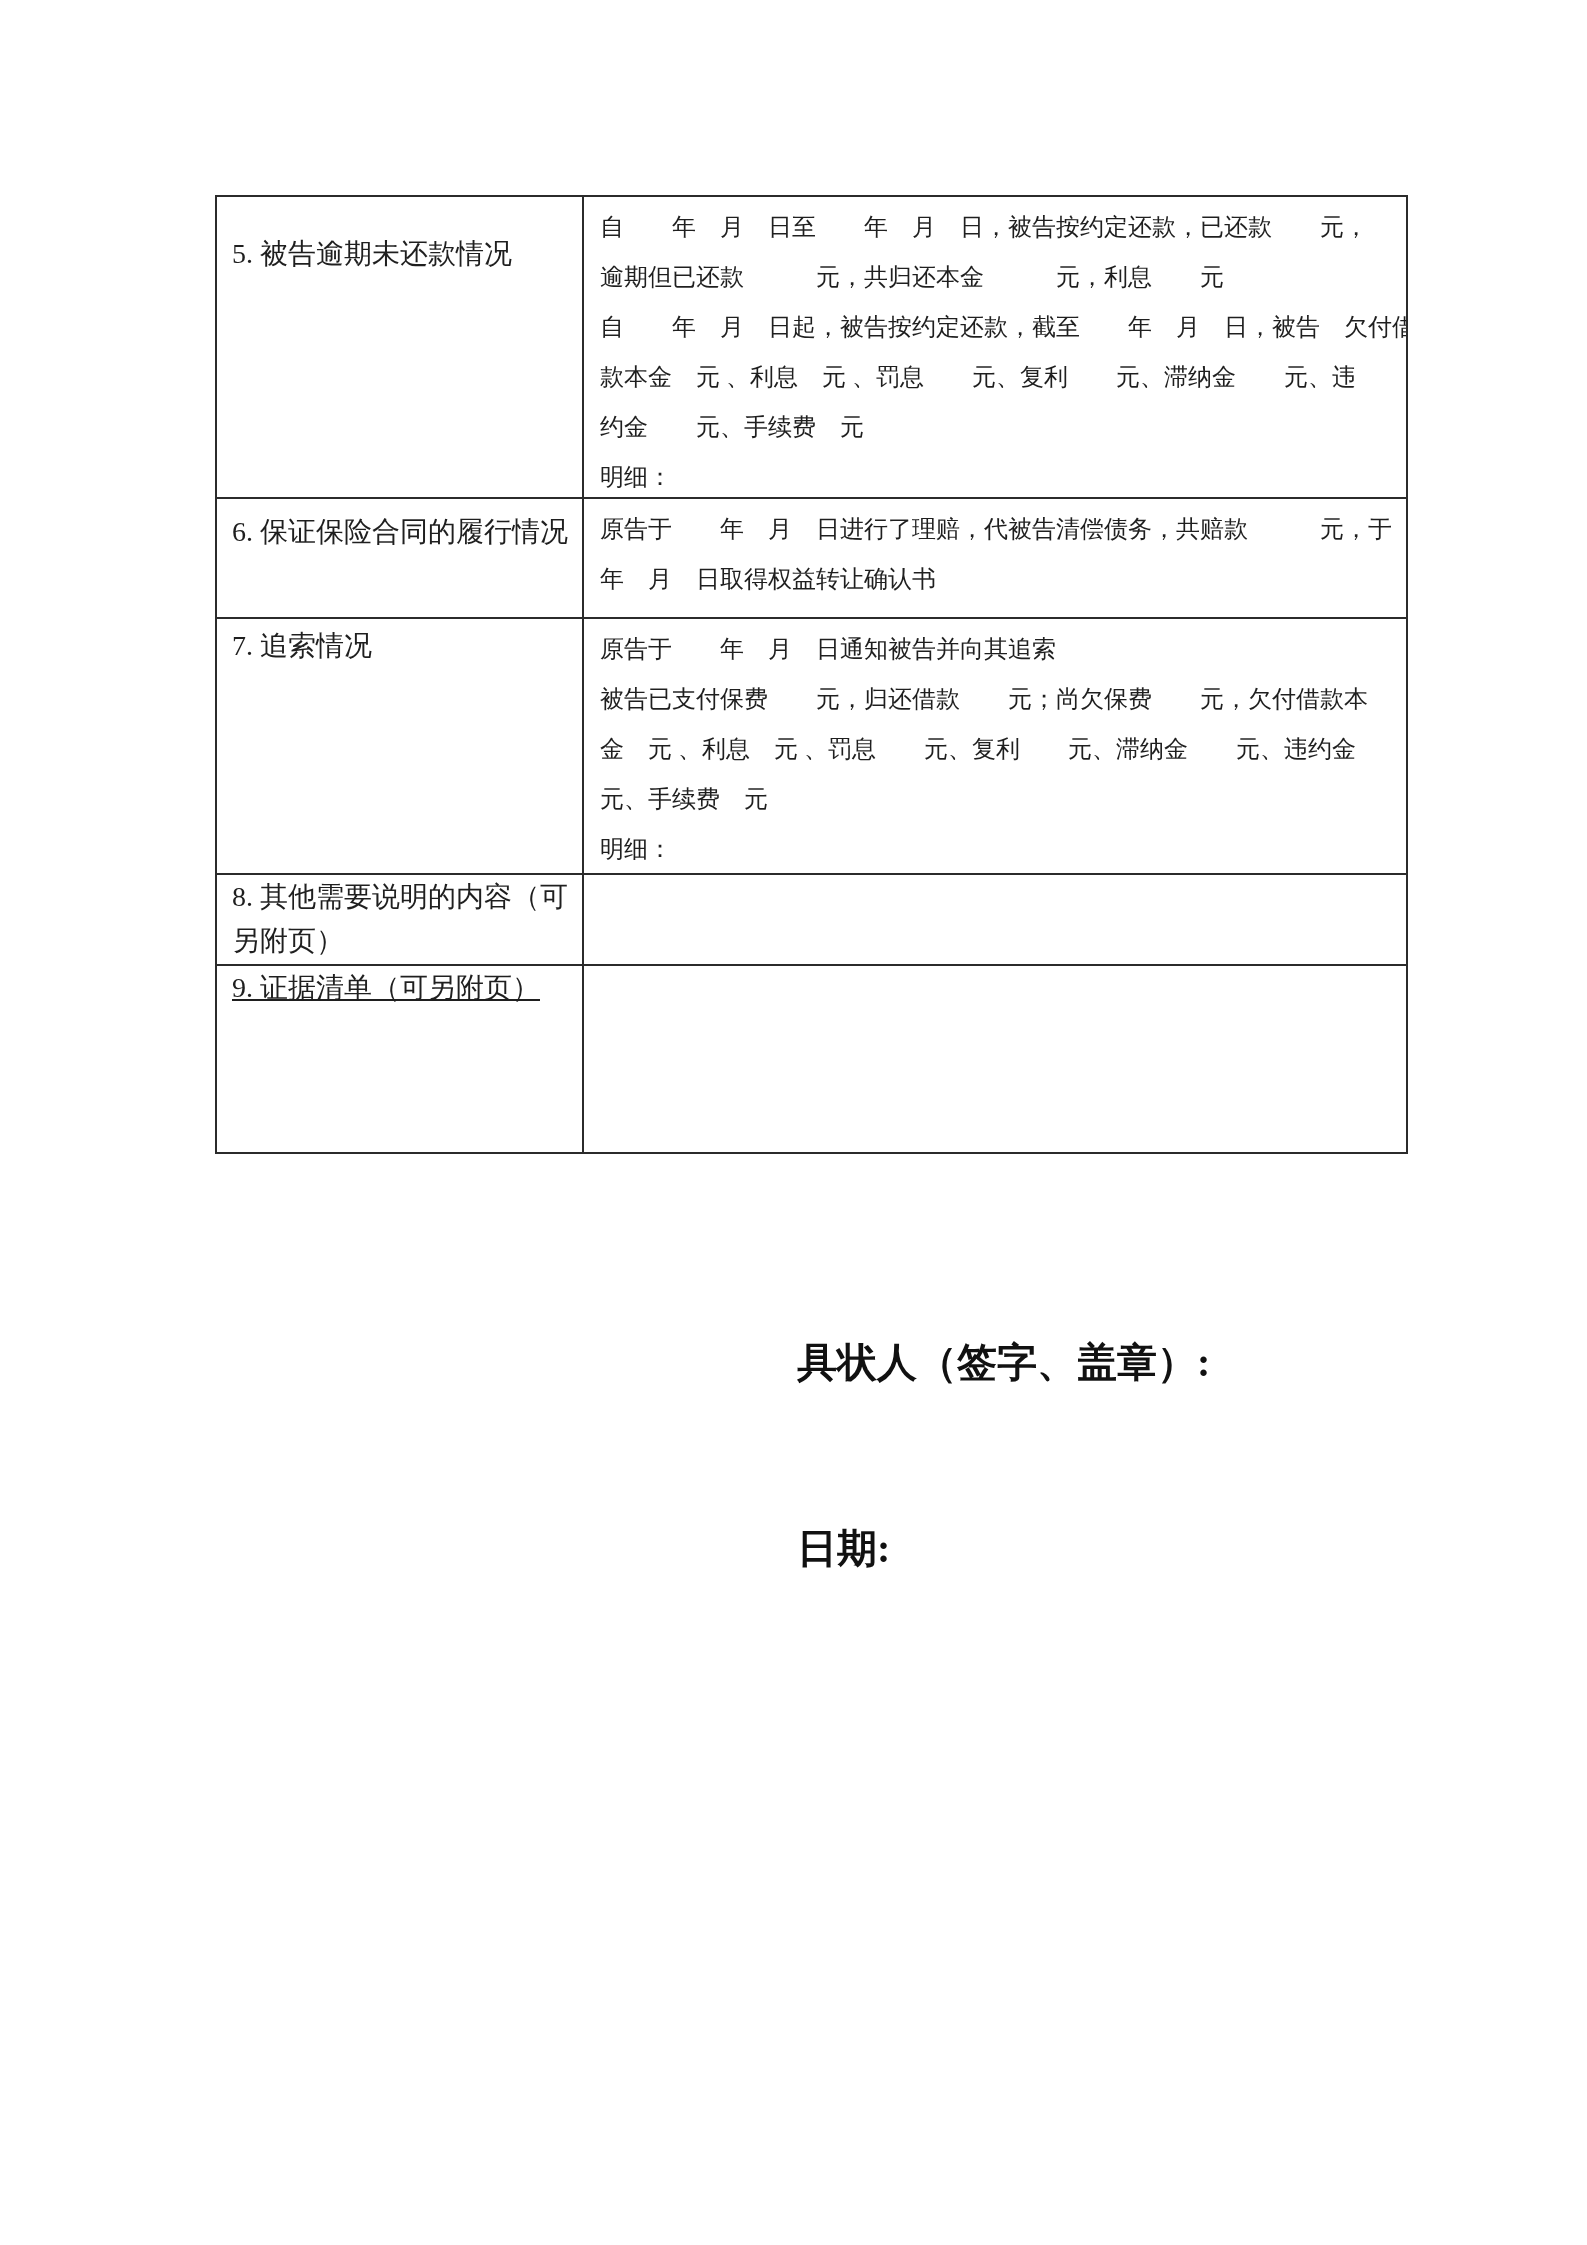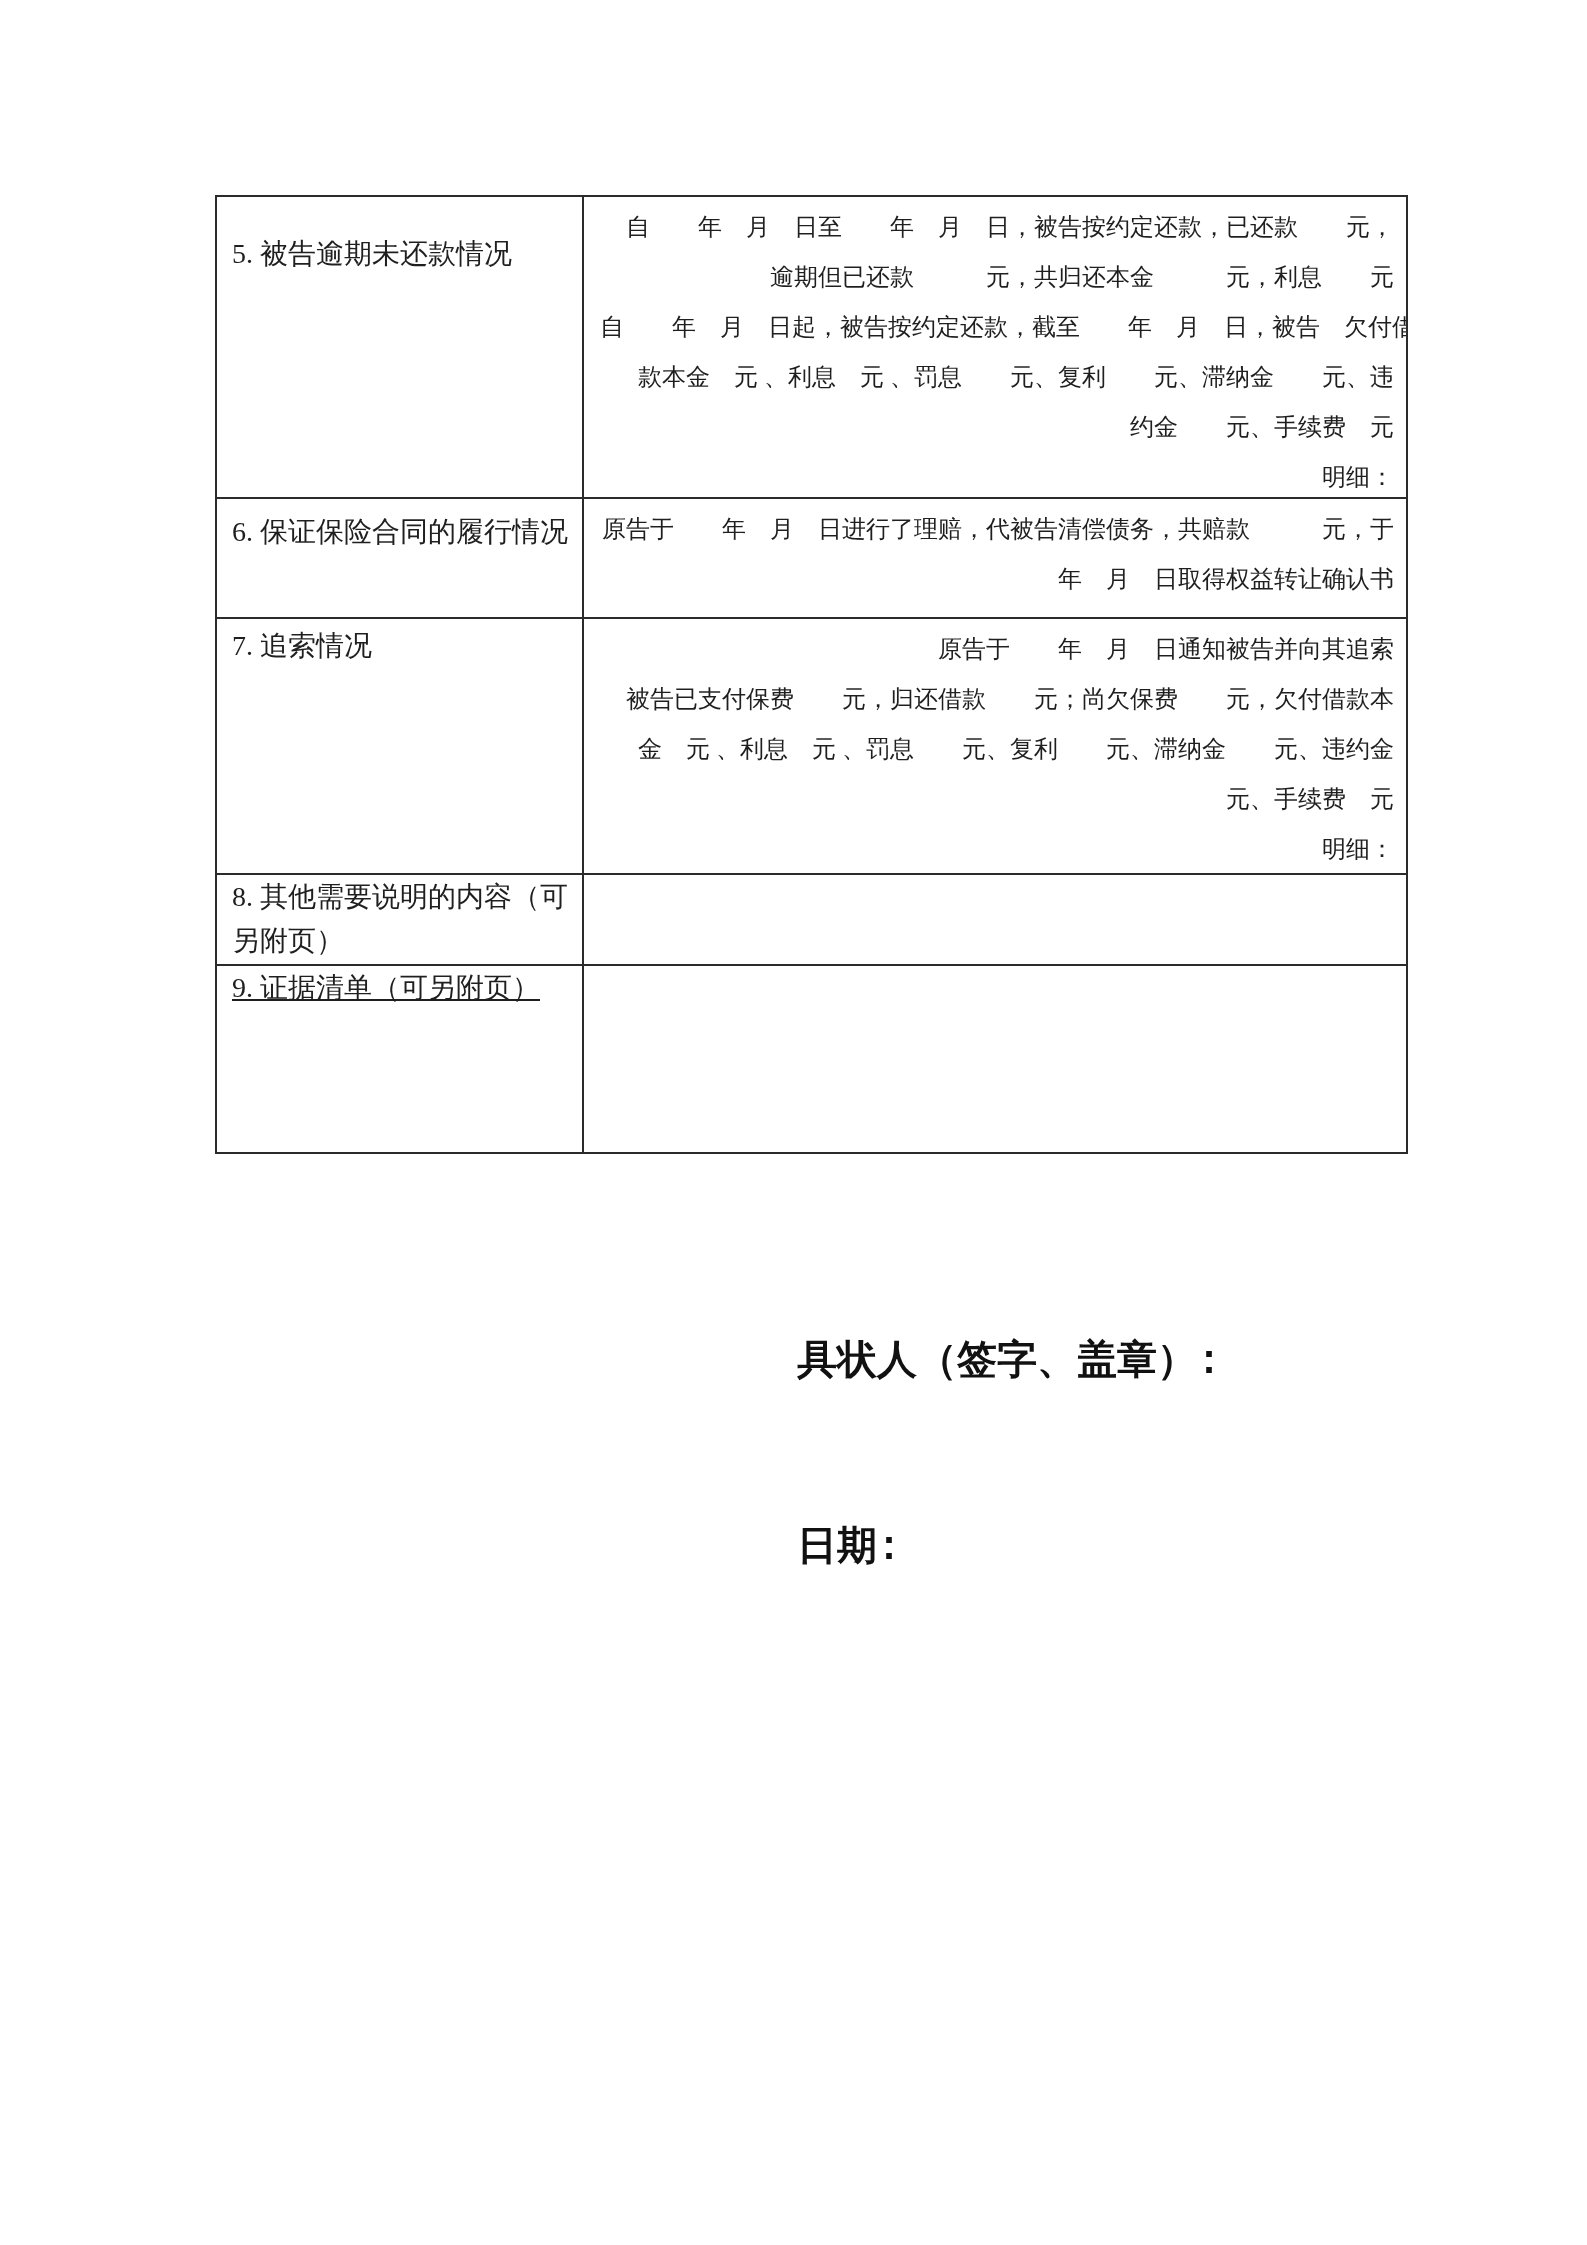--- a/index.html
+++ b/index.html
@@ -60,32 +60,30 @@
   }
   .cell.content {
     flex: 1;
     padding: 5px 12px 0 16px;
     font-size: 24px;
     line-height: 50px;
     overflow: hidden;
   }
   .content .line {
     white-space: pre;
-    text-align: right;
   }
   .signature {
     position: absolute;
     left: 797px;
     top: 1208px;
     font-size: 40px;
     font-weight: bold;
     line-height: 62px;
     white-space: pre;
     color: #111111;
-    font-family: Liberation Mono, monospace;
   }
 </style>
 </head>
 <body>
 
 <div class="page">
 
   <div class="form-table">
 
     <div class="row r0">

